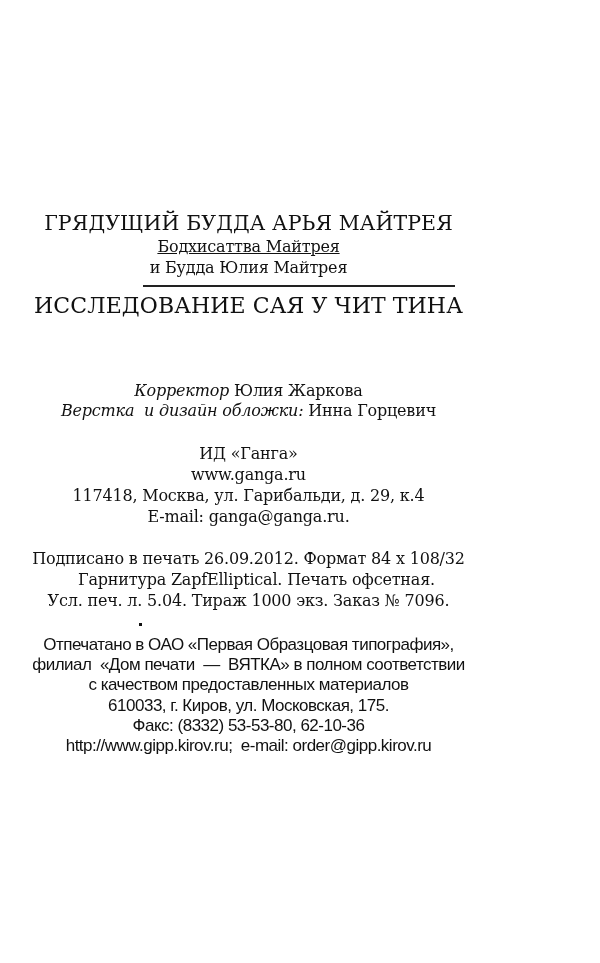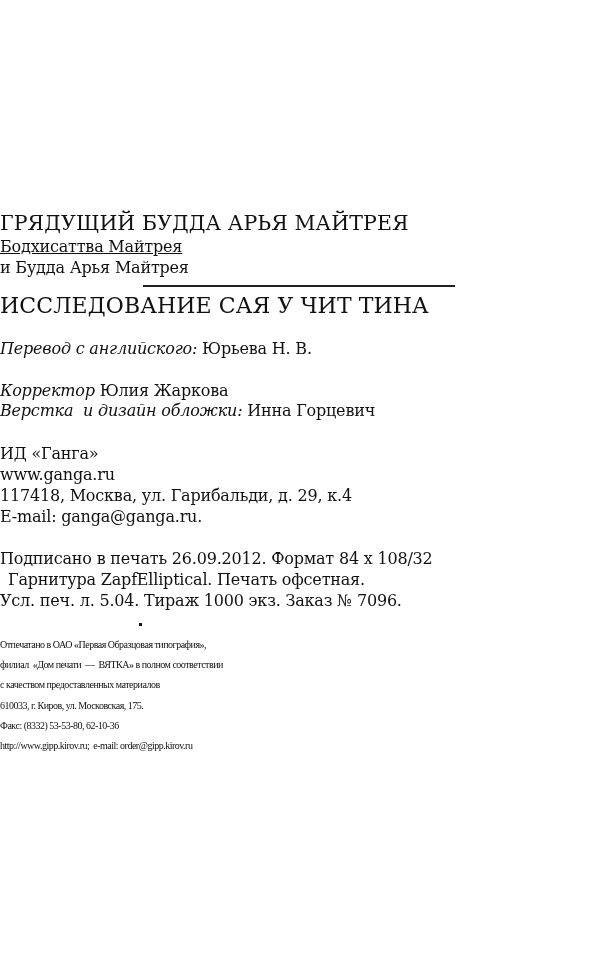--- a/index.html
+++ b/index.html
@@ -1,39 +1,38 @@
 <!DOCTYPE html>
 <html><head>
 <meta charset="utf-8">
 <style>
   html, body { margin: 0; padding: 0; background: #ffffff; }
   body { width: 600px; height: 963px; position: relative; overflow: hidden;
          font-family: "DejaVu Serif", "Liberation Serif", serif; color: #111111; }
   .page { position: absolute; left: 0; top: 0; width: 600px; height: 963px; }
-  .line { position: absolute; left: 0; width: 481px; white-space: nowrap;
+  .line { position: absolute; left: 8px; width: 481px; text-align: center; white-space: nowrap;
           font-size: 16px; line-height: 20px; letter-spacing: -0.2px; }
   .title { font-size: 20.5px; line-height: 24px; letter-spacing: 0.1px; }
   .caps { font-size: 22px; letter-spacing: 0.1px; }
   .it { font-style: italic; }
-  .sans { font-family: Liberation Serif, serif; font-size: 10px; letter-spacing: -0.5px; }
+  .sans { font-family: Liberation Sans, sans-serif; font-size: 17px; letter-spacing: -0.5px; }
   .rule { position: absolute; left: 143px; width: 312px; top: 285px; height: 1.5px; background: #222222; }
   .dot { position: absolute; left: 139px; top: 623px; width: 3px; height: 3px; background: #111111; }
 </style>
 </head>
 <body>
 
 <div class="page">
 
   <div class="line title" style="top:211px;">ГРЯДУЩИЙ БУДДА АРЬЯ МАЙТРЕЯ</div>
   <div class="line" style="top:237px;text-decoration:underline;">Бодхисаттва Майтрея</div>
-  <div class="line" style="top:258px;">и Будда Арья Майтрея</div>
+  <div class="line" style="top:258px;">и Будда Юлия Майтрея</div>
   <div class="rule"></div>
   <div class="line caps" style="top:296px;">ИССЛЕДОВАНИЕ САЯ У ЧИТ ТИНА</div>
 
-  <div class="line" style="top:339px;"><span class="it">Перевод с английского:</span><span> Юрьева Н. В.</span></div>
 
   <div class="line" style="top:381px;"><span class="it">Корректор</span><span> Юлия Жаркова</span></div>
   <div class="line" style="top:401px; white-space: pre;"><span class="it">Верстка  и дизайн обложки:</span><span> Инна Горцевич</span></div>
 
   <div class="line" style="top:444px;">ИД «Ганга»</div>
   <div class="line" style="top:465px;">www.ganga.ru</div>
   <div class="line" style="top:486px;">117418, Москва, ул. Гарибальди, д. 29, к.4</div>
   <div class="line" style="top:507px;">E-mail: ganga@ganga.ru.</div>
 
   <div class="line" style="top:549px;">Подписано в печать 26.09.2012. Формат 84 x 108/32</div>

